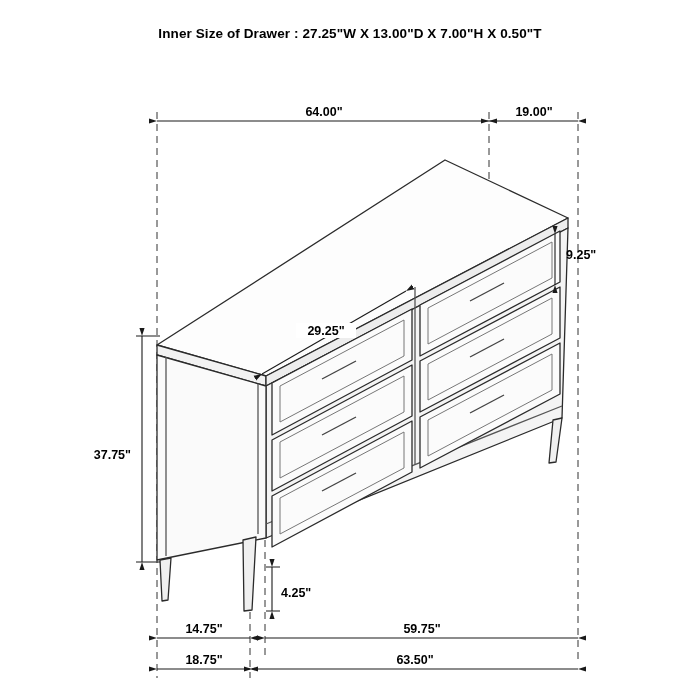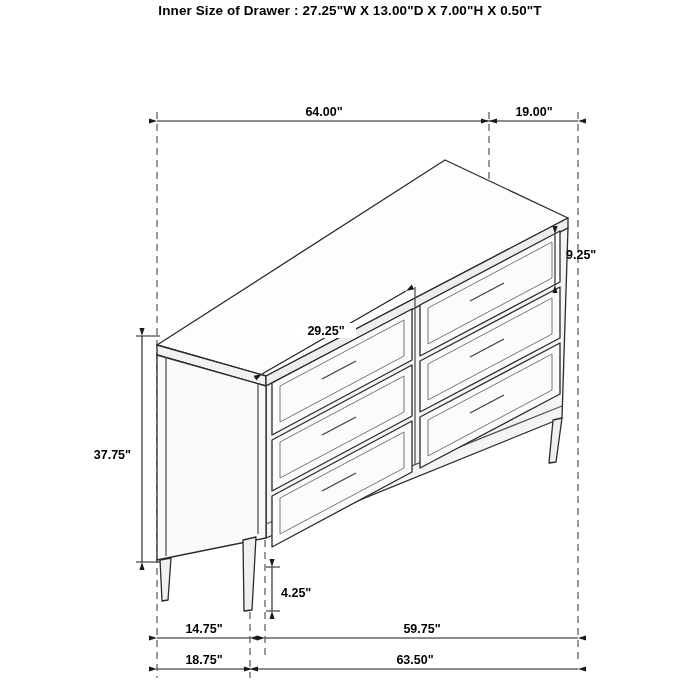--- a/index.html
+++ b/index.html
@@ -14,21 +14,21 @@
     color: #111111;
     overflow: hidden;
   }
   #stage {
     position: relative;
     width: 700px;
     height: 700px;
   }
   #title {
     position: absolute;
-    top: 3px;
+    top: 26px;
     left: 0;
     width: 700px;
     text-align: center;
     font-size: 13.5px;
     font-weight: bold;
     letter-spacing: 0.1px;
     color: #000000;
   }
   svg#drawing {
     position: absolute;

